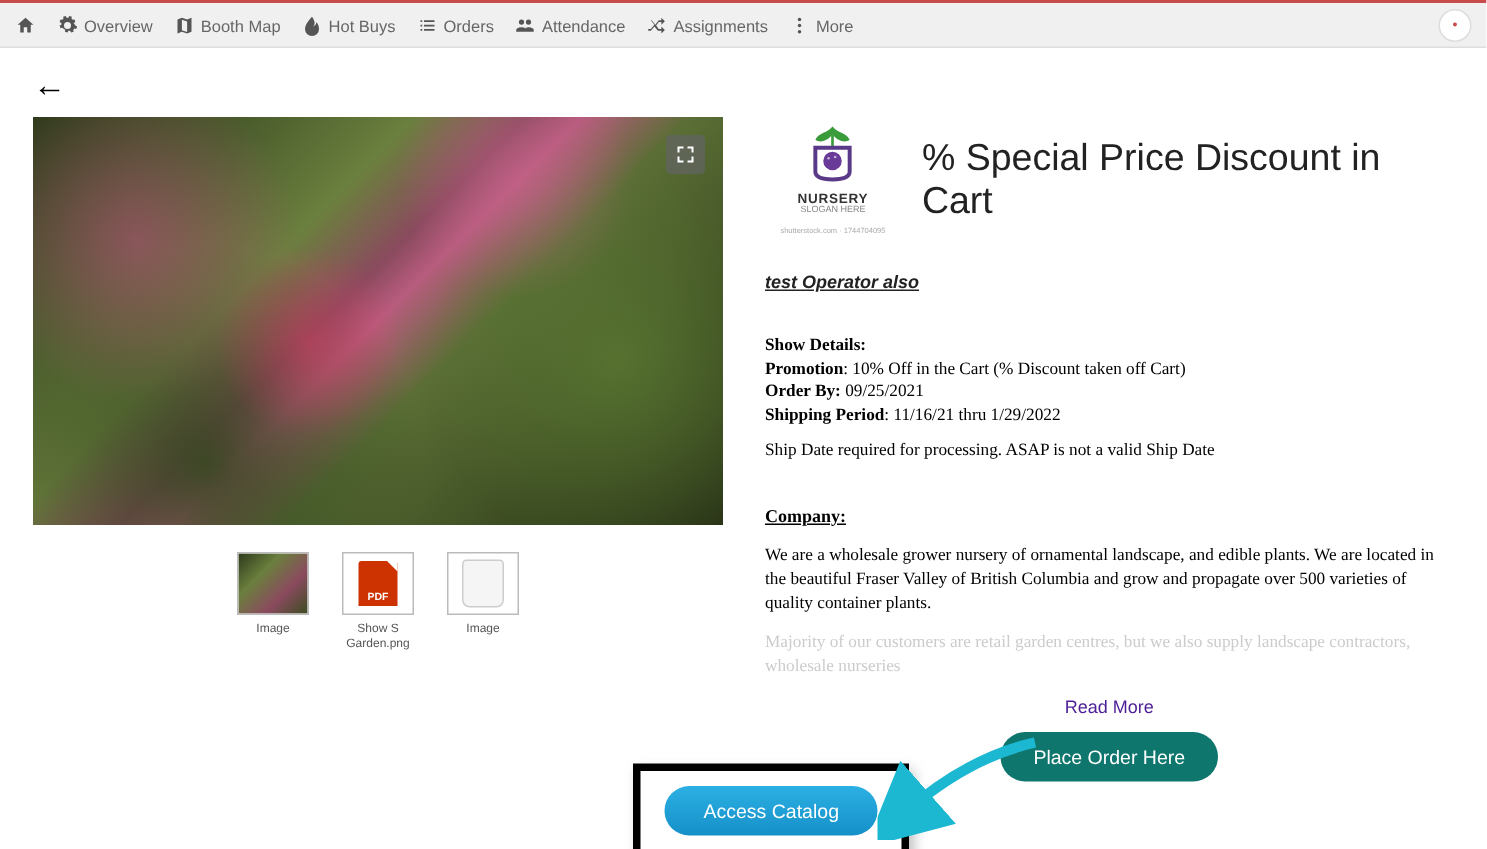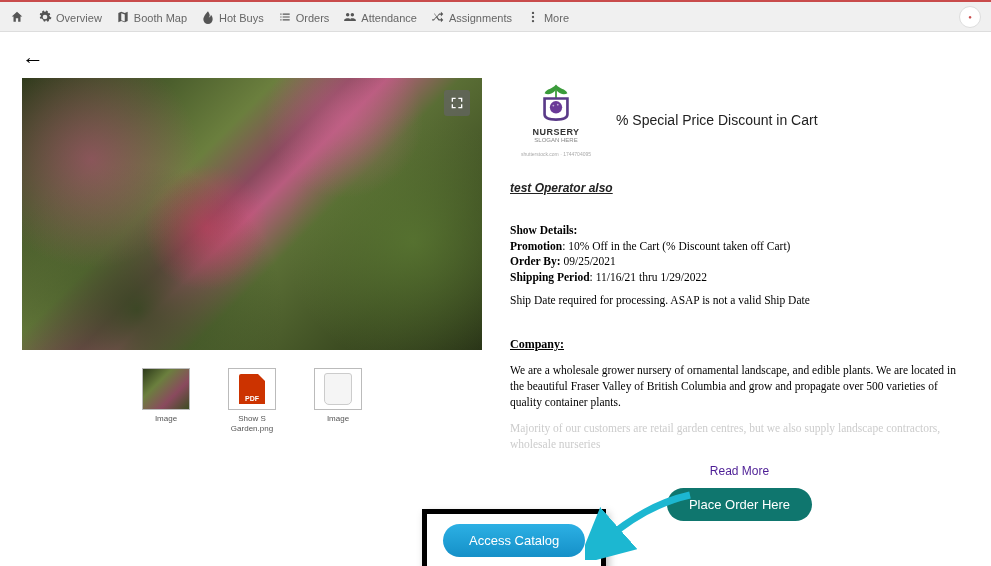--- a/index.html
+++ b/index.html
@@ -69,40 +69,40 @@
       width: 26px; height: 26px;
       background: rgba(100,100,100,0.7);
       border-radius: 3px;
       display: flex;
       align-items: center;
       justify-content: center;
       cursor: pointer;
     }
     .expand-btn svg { width: 16px; height: 16px; fill: #fff; }
 
-    .thumbs { display: flex; gap: 34px; justify-content: center; margin-top: 18px; }
+    .thumbs { display: flex; gap: 18px; justify-content: center; margin-top: 18px; }
     .thumb { width: 52px; text-align: center; cursor: pointer; }
     .thumb-box { width: 48px; height: 42px; border: 1px solid #bbb; margin: 0 auto; display: flex; align-items: center; justify-content: center; overflow: hidden; }
     .thumb-img1 { background: linear-gradient(135deg,#2d3a1a,#6b7f3e,#8a4a5e,#3d4d22); }
     .thumb-pdf { flex-direction: column; }
     .thumb-pdf .pdf-icon { width: 26px; height: 30px; background: #c30; border-radius: 2px 2px 0 0; position: relative; }
     .thumb-pdf .pdf-icon::after { content: 'PDF'; position: absolute; bottom: 2px; left: 0; right: 0; color: #fff; font-size: 7px; font-weight: bold; text-align: center; }
     .thumb-pdf .pdf-icon::before { content: ''; position: absolute; top: 0; right: 0; border-style: solid; border-width: 0 7px 7px 0; border-color: transparent #fff transparent transparent; }
     .thumb-bucket::after { content: ''; width: 26px; height: 30px; background: #f5f5f5; border: 1px solid #ccc; border-radius: 3px 3px 5px 5px; display: block; }
     .thumb-label { font-size: 8px; color: #555; margin-top: 4px; line-height: 1.2; }
 
     .right-col { flex: 1; padding-top: 4px; font-size: 12px; }
     .brand-row { display: flex; align-items: center; gap: 14px; }
     .brand-logo { width: 92px; text-align: center; }
     .brand-logo svg { width: 44px; height: 40px; }
     .brand-title { font-size: 9px; font-weight: bold; color: #333; margin-top: 2px; letter-spacing: 0.5px; }
     .brand-slogan { font-size: 6px; color: #888; }
     .brand-attrib { font-size: 5px; color: #aaa; margin-top: 8px; }
 
-    .headline { font-size: 14px; color: #222; }
+    .headline { font-size: 25px; color: #222; }
 
     .operator { margin-top: 24px; font-size: 12px; font-style: italic; text-decoration: underline; font-weight: bold; color: #222; }
 
     .details-block { margin-top: 28px; font-size: 11.5px; font-family: 'Times New Roman', serif; color: #000; line-height: 1.35; }
     .details-block b { font-weight: bold; }
     .note { margin-top: 8px; font-size: 11.5px; font-family: 'Times New Roman', serif; }
 
     .company-head { margin-top: 28px; font-size: 12px; font-family: 'Times New Roman', serif; text-decoration: underline; font-weight: bold; }
     .company-text { margin-top: 10px; font-size: 11.5px; font-family: 'Times New Roman', serif; line-height: 1.4; }
     .company-text.fade { color: #ccc; margin-top: 10px; }

